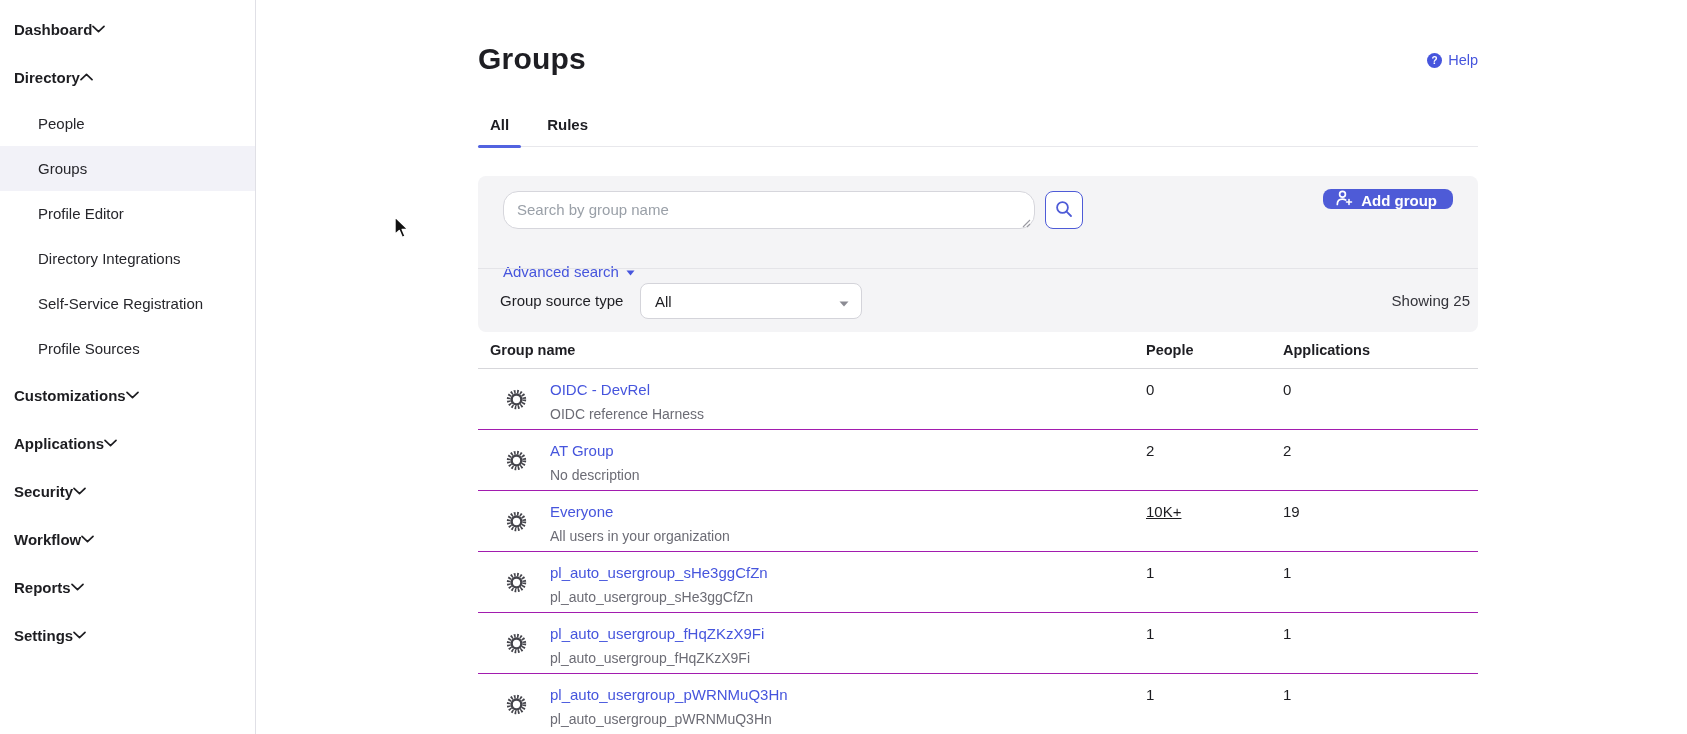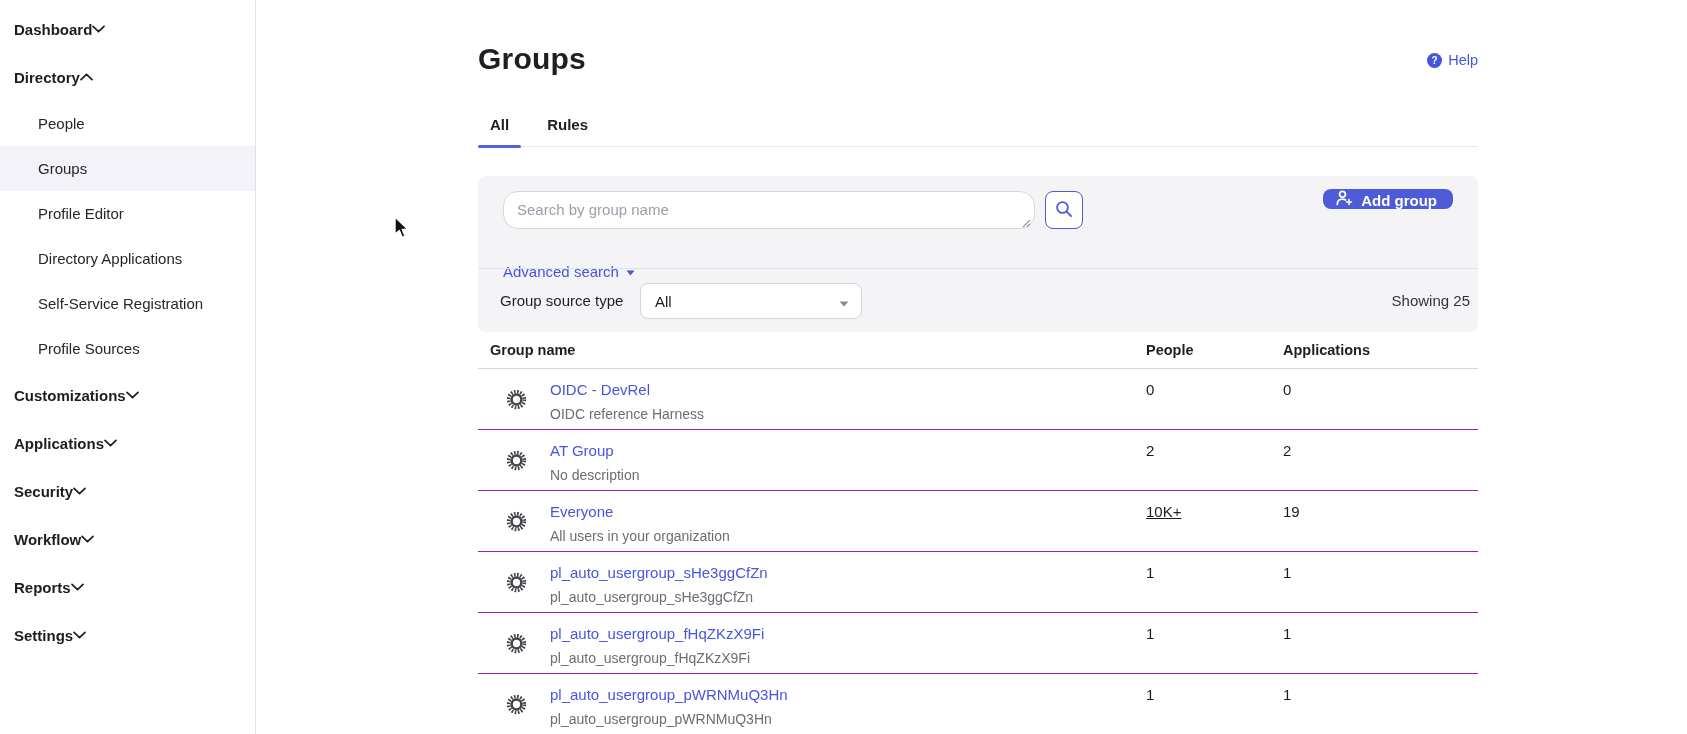--- a/index.html
+++ b/index.html
@@ -117,21 +117,21 @@
       <div class="nav-item sub">
       <span>People</span>
     </div>
       <div class="nav-item sub selected">
       <span>Groups</span>
     </div>
       <div class="nav-item sub">
       <span>Profile Editor</span>
     </div>
       <div class="nav-item sub">
-      <span>Directory Applications</span>
+      <span>Directory Integrations</span>
     </div>
       <div class="nav-item sub">
       <span>Self-Service Registration</span>
     </div>
       <div class="nav-item sub">
       <span>Profile Sources</span>
     </div>
       <div class="nav-item section">
       <span>Customizations</span>
       <span class="chev down">

